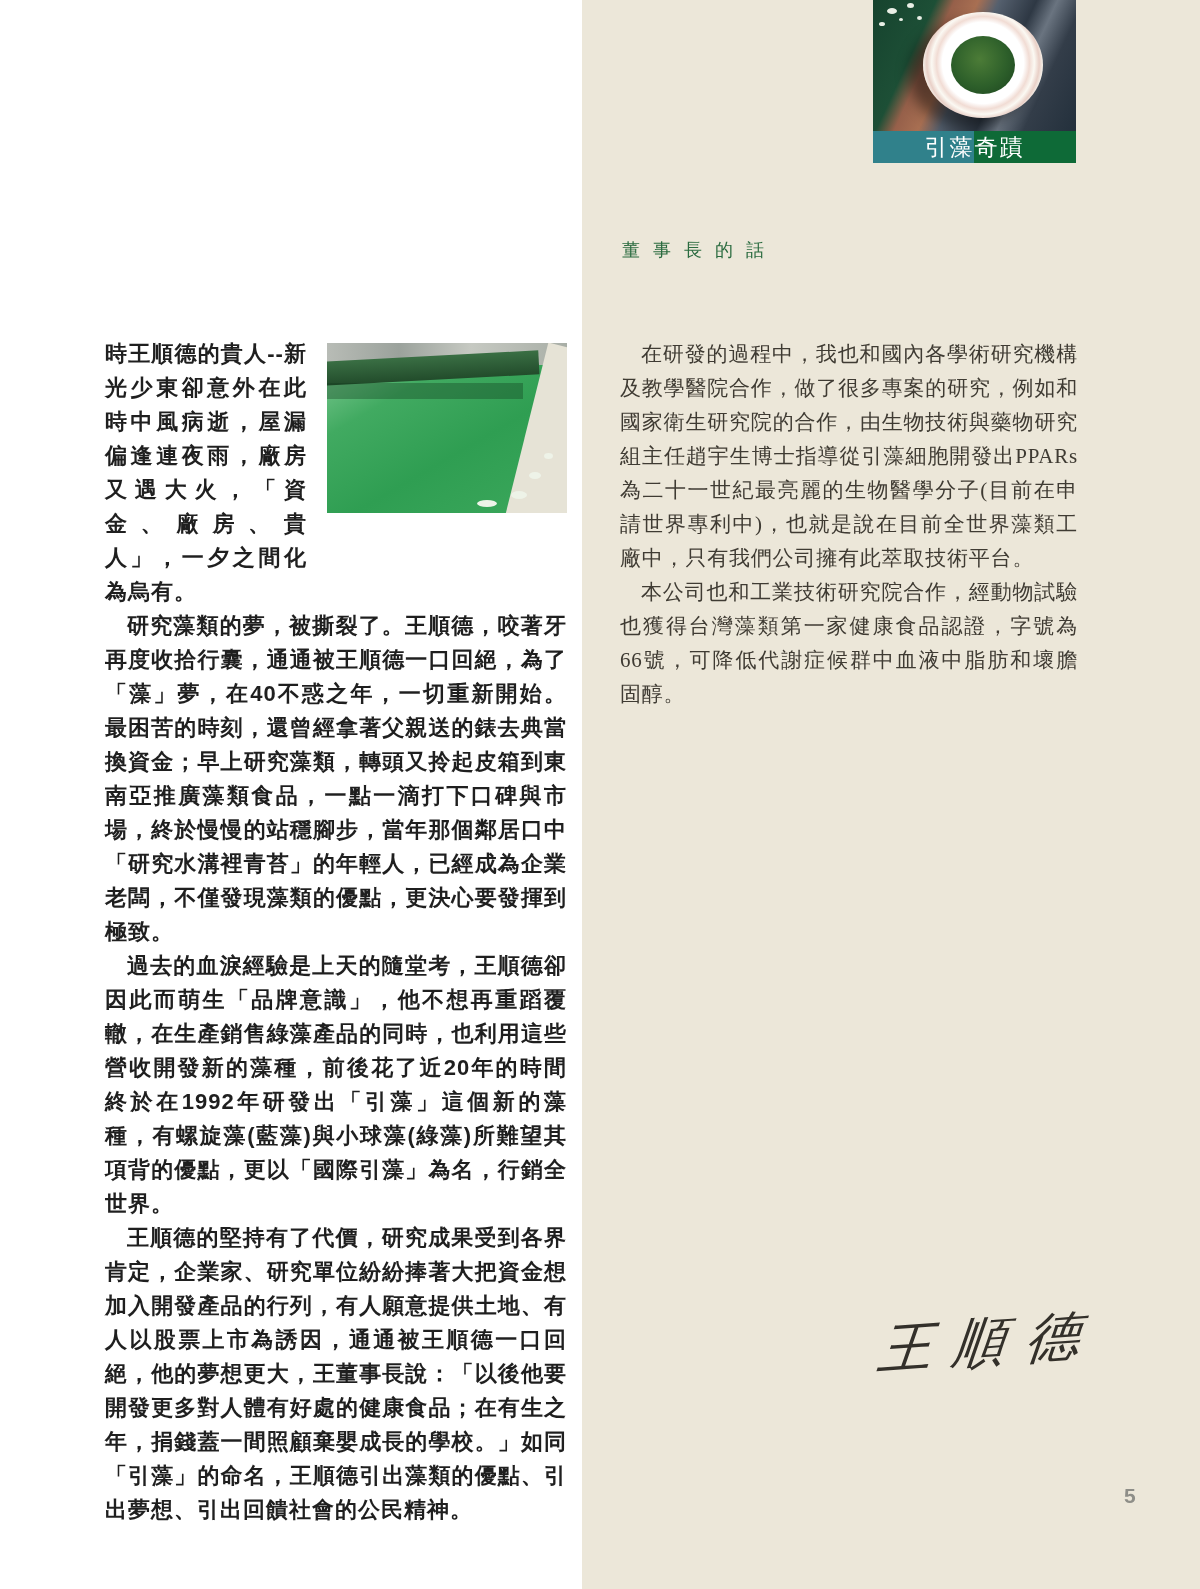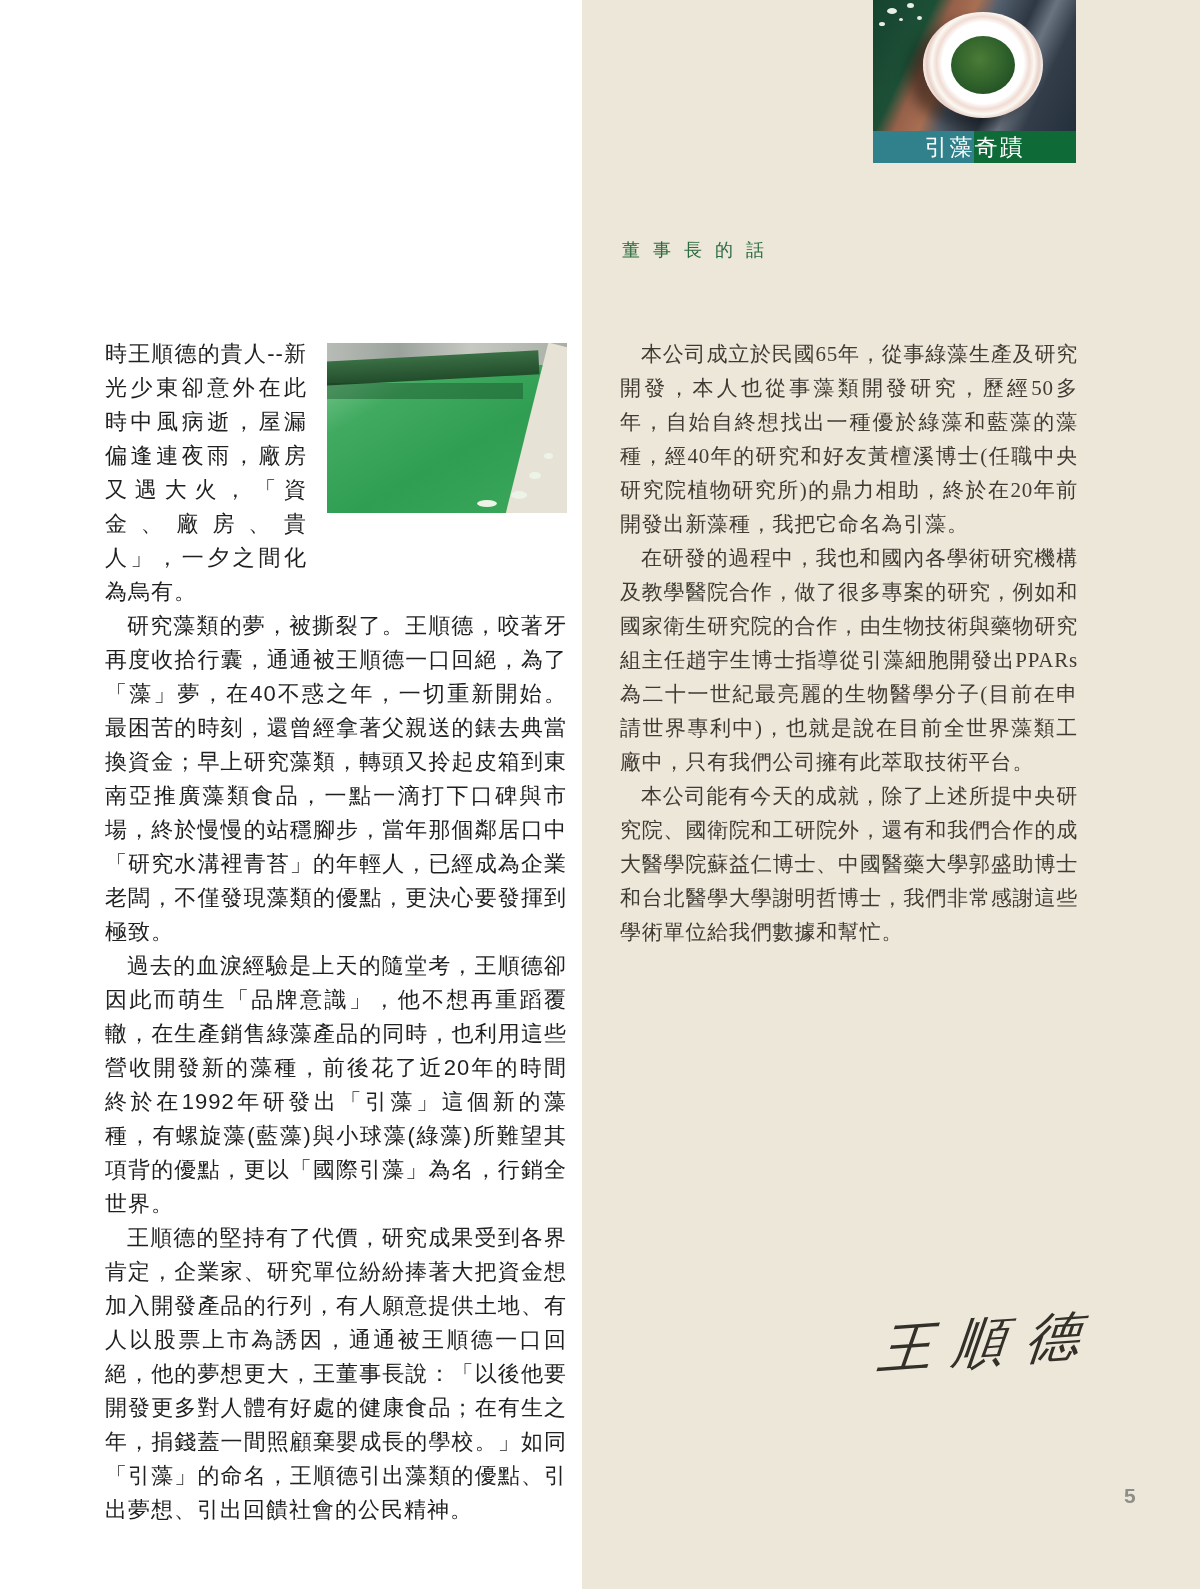--- a/index.html
+++ b/index.html
@@ -26,21 +26,21 @@
   .caption-bar span{color:#ffffff;font-size:23px;letter-spacing:2px;line-height:1;}
 
   
   .heading{position:absolute;left:622px;top:238px;color:#2a6b3f;font-size:18px;
     letter-spacing:13px;font-family:"Liberation Serif",serif;}
 
   
   .left-col{position:absolute;left:105px;top:337px;width:462px;
     font-size:22px;line-height:34px;letter-spacing:1px;color:#1f1f1f;
     text-align:justify;text-justify:inter-ideograph;}
-  .left-col p{margin:0;text-indent:1em;}
+  .left-col p{margin:0;text-indent:1em;font-weight:bold;}
   .left-col p.no-indent{text-indent:0;}
 
   .pond-photo{float:right;width:240px;height:170px;margin:6px 0 36px 20px;position:relative;
     overflow:hidden;background:linear-gradient(150deg,#8fd3a0 0%,#41aa61 30%,#2f9e52 60%,#3ca85c 100%);}
   .pond-buildings{position:absolute;left:0;top:0;right:0;height:22px;
     background:linear-gradient(90deg,#b8bcb6,#9ba29c 30%,#c6c9c2 60%,#a8aea6);}
   .pond-beam{position:absolute;left:-6px;right:28px;top:13px;height:24px;
     background:linear-gradient(#3a6f44,#224c2b);transform:rotate(-3deg);}
   .pond-shade{position:absolute;left:0;right:44px;top:40px;height:16px;
     background:rgba(16,56,28,0.35);}
@@ -97,22 +97,21 @@
       <div class="foam" style="right:14px;bottom:54px;width:9px;height:6px;"></div>
       <div class="foam" style="right:70px;bottom:6px;width:20px;height:7px;"></div>
     </div>
     <p class="no-indent">時王順德的貴人--新光少東卻意外在此時中風病逝，屋漏偏逢連夜雨，廠房又遇大火，「資金、廠房、貴人」，一夕之間化為烏有。</p>
     <p>研究藻類的夢，被撕裂了。王順德，咬著牙再度收拾行囊，通通被王順德一口回絕，為了「藻」夢，在40不惑之年，一切重新開始。最困苦的時刻，還曾經拿著父親送的錶去典當換資金；早上研究藻類，轉頭又拎起皮箱到東南亞推廣藻類食品，一點一滴打下口碑與市場，終於慢慢的站穩腳步，當年那個鄰居口中「研究水溝裡青苔」的年輕人，已經成為企業老闆，不僅發現藻類的優點，更決心要發揮到極致。</p>
     <p>過去的血淚經驗是上天的隨堂考，王順德卻因此而萌生「品牌意識」，他不想再重蹈覆轍，在生產銷售綠藻產品的同時，也利用這些營收開發新的藻種，前後花了近20年的時間終於在1992年研發出「引藻」這個新的藻種，有螺旋藻(藍藻)與小球藻(綠藻)所難望其項背的優點，更以「國際引藻」為名，行銷全世界。</p>
     <p>王順德的堅持有了代價，研究成果受到各界肯定，企業家、研究單位紛紛捧著大把資金想加入開發產品的行列，有人願意提供土地、有人以股票上市為誘因，通通被王順德一口回絕，他的夢想更大，王董事長說：「以後他要開發更多對人體有好處的健康食品；在有生之年，捐錢蓋一間照顧棄嬰成長的學校。」如同「引藻」的命名，王順德引出藻類的優點、引出夢想、引出回饋社會的公民精神。</p>
   </div>
 
   <div class="right-col">
-    <p>本公司成立於民國65年，從事綠藻生產及研究開發，本人也從事藻類開發研究，歷經50多年，自始自終想找出一種優於綠藻和藍藻的藻種，經40年的研究和好友黃檀溪博士(任職中央研究院植物研究所)的鼎力相助，終於在20年前開發出新藻種，我把它命名為引藻。</p>
     <p>在研發的過程中，我也和國內各學術研究機構及教學醫院合作，做了很多專案的研究，例如和國家衛生研究院的合作，由生物技術與藥物研究組主任趙宇生博士指導從引藻細胞開發出PPARs為二十一世紀最亮麗的生物醫學分子(目前在申請世界專利中)，也就是說在目前全世界藻類工廠中，只有我們公司擁有此萃取技術平台。</p>
-    <p>本公司能有今天的成就，除了上述所提中央研究院、國衛院和工研院外，還有和我們合作的成大醫學院蘇益仁博士、中國醫藥大學郭盛助博士和台北醫學大學謝明哲博士，我們非常感謝這些學術單位給我們數據和幫忙。</p>
+    <p>本公司也和工業技術研究院合作，經動物試驗也獲得台灣藻類第一家健康食品認證，字號為66號，可降低代謝症候群中血液中脂肪和壞膽固醇。</p>
   </div>
 
   <div class="signature">王順德</div>
 
   <div class="page-number">5</div>
 
 </div>
 
 </body></html>

